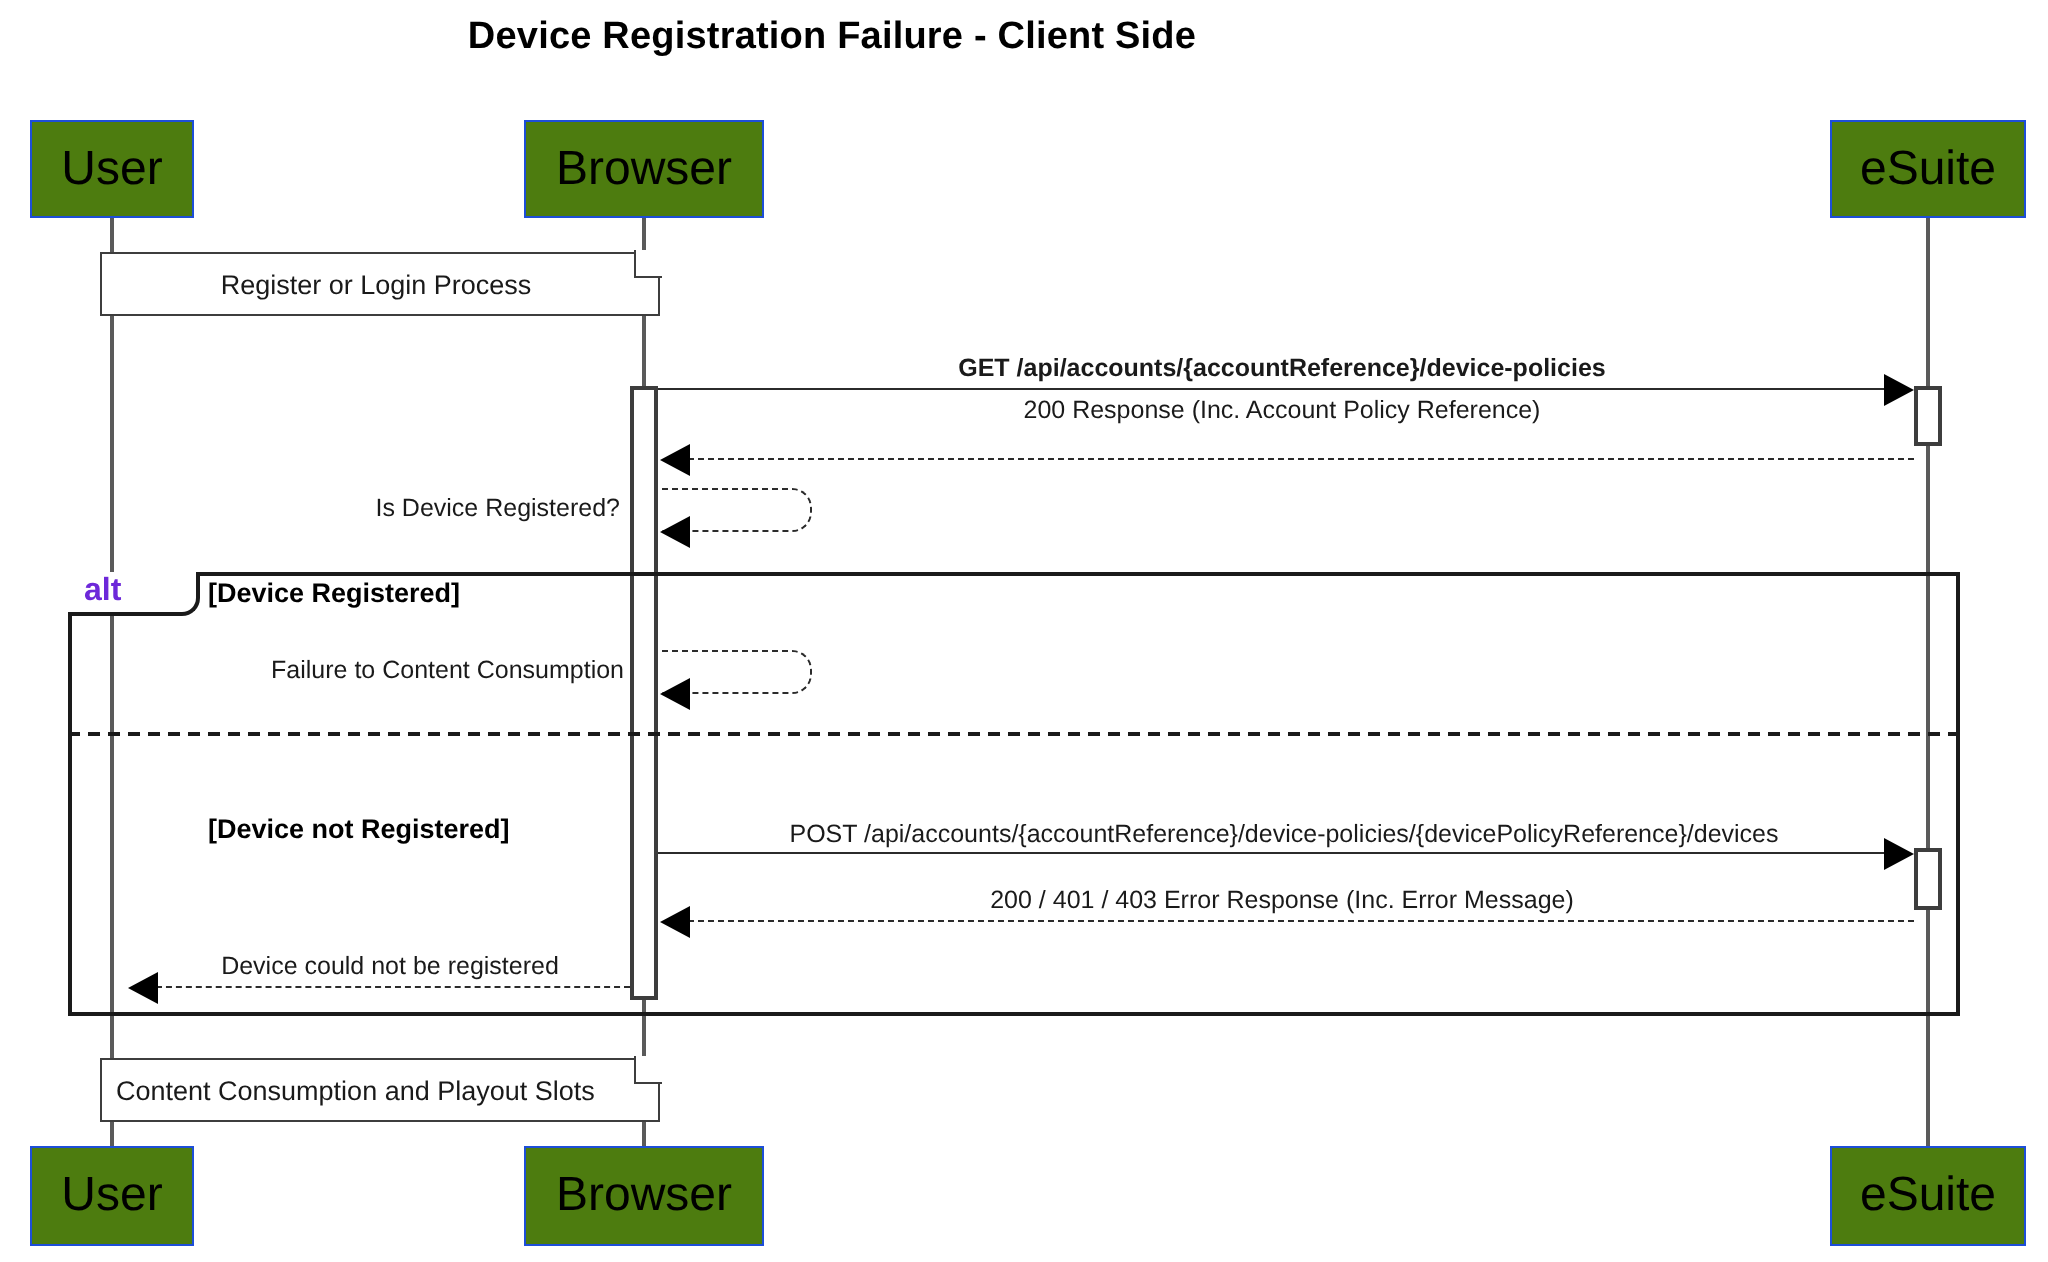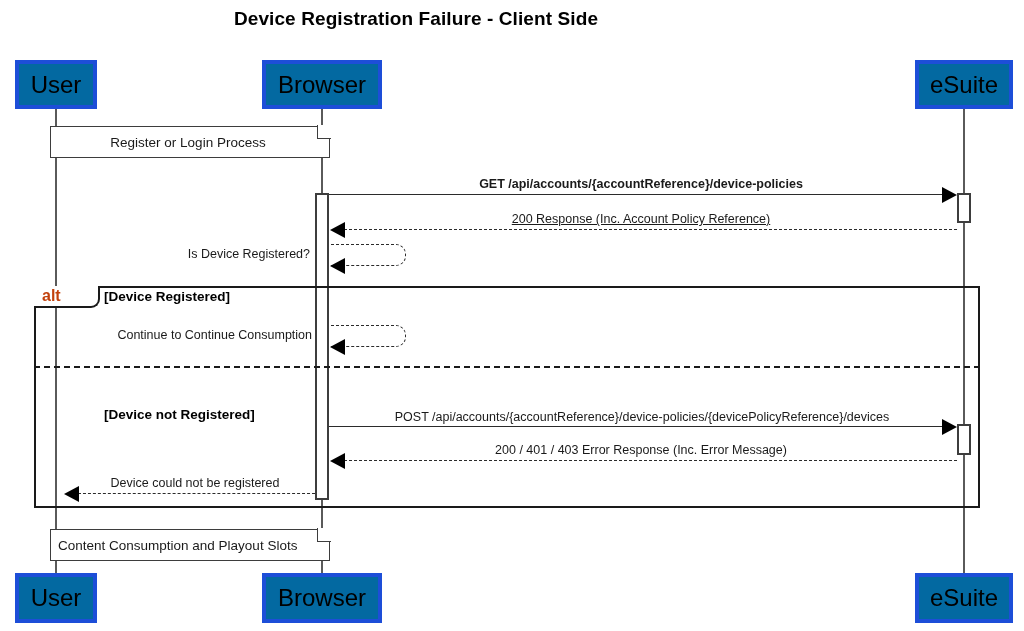--- a/index.html
+++ b/index.html
@@ -36,22 +36,22 @@
   .lifeline {
     position: absolute;
     width: 2px;
     background: #5a5a5a;
   }
 
   
   .participant {
     position: absolute;
     box-sizing: border-box;
-    border: 4px solid #1d4ed8;
-    background: #0369a1;
+    border: 1px solid #1d4ed8;
+    background: #4d7c0f;
     display: flex;
     align-items: center;
     justify-content: center;
     font-size: 24px;
     color: #000;
     line-height: 1;
   }
 
   
   .activation {
@@ -151,21 +151,21 @@
     box-sizing: border-box;
     background: #ffffff;
     border-right: 2.5px solid #1a1a1a;
     border-bottom: 2.5px solid #1a1a1a;
     border-radius: 0 0 9px 0;
     display: flex;
     align-items: center;
     padding-left: 8px;
     font-size: 16px;
     font-weight: bold;
-    color: #c2410c;
+    color: #6d28d9;
   }
   .frame-condition {
     position: absolute;
     font-size: 13.5px;
     font-weight: bold;
     color: #000;
     white-space: nowrap;
   }
   .frame-divider {
     position: absolute;
@@ -211,35 +211,35 @@
   <div class="note" style="left:50px; top:126px; width:280px; height:32px;padding-left:46px;">
     <div class="note-body"></div>
     <div class="note-fold"></div>
     <div class="note-text">Register or Login Process</div>
   </div>
 
   <div class="msg-label" style="left:331px; top:177px; width:620px;font-weight:bold;">GET /api/accounts/{accountReference}/device-policies</div>
   <div class="msg-line" style="left:329px; top:194px; width:625px;"></div>
   <div class="arrow-right" style="left:942px; top:187px;"></div>
 
-  <div class="msg-label" style="left:331px; top:212px; width:620px;text-decoration:underline;">200 Response (Inc. Account Policy Reference)</div>
+  <div class="msg-label" style="left:331px; top:198px; width:620px;">200 Response (Inc. Account Policy Reference)</div>
   <div class="msg-line dashed" style="left:344px; top:229px; width:613px;"></div>
   <div class="arrow-left" style="left:330px; top:222px;"></div>
 
   <div class="msg-label" style="left:160px; top:247px; width:150px; text-align:right;">Is Device Registered?</div>
   <div class="self-loop" style="left:331px; top:244px; width:75px; height:22px;"></div>
   <div class="arrow-left" style="left:330px; top:258px;"></div>
 
   <div class="frame" style="left:34px; top:286px; width:946px; height:222px;"></div>
   <div class="frame-label-box" style="left:34px; top:286px; width:66px; height:22px;">
     <span>alt</span>
   </div>
   <div class="frame-condition" style="left:104px; top:289px;">[Device Registered]</div>
 
-  <div class="msg-label" style="left:80px; top:328px; width:232px; text-align:right;">Continue to Continue Consumption</div>
+  <div class="msg-label" style="left:80px; top:328px; width:232px; text-align:right;">Failure to Content Consumption</div>
   <div class="self-loop" style="left:331px; top:325px; width:75px; height:22px;"></div>
   <div class="arrow-left" style="left:330px; top:339px;"></div>
 
   <div class="frame-divider" style="left:34px; top:366px; width:946px;"></div>
   <div class="frame-condition" style="left:104px; top:371px;margin-top:36px;">[Device not Registered]</div>
 
   <div class="msg-label" style="left:331px; top:410px; width:622px;">POST /api/accounts/{accountReference}/device-policies/{devicePolicyReference}/devices</div>
   <div class="msg-line" style="left:329px; top:426px; width:625px;"></div>
   <div class="arrow-right" style="left:942px; top:419px;"></div>
 

